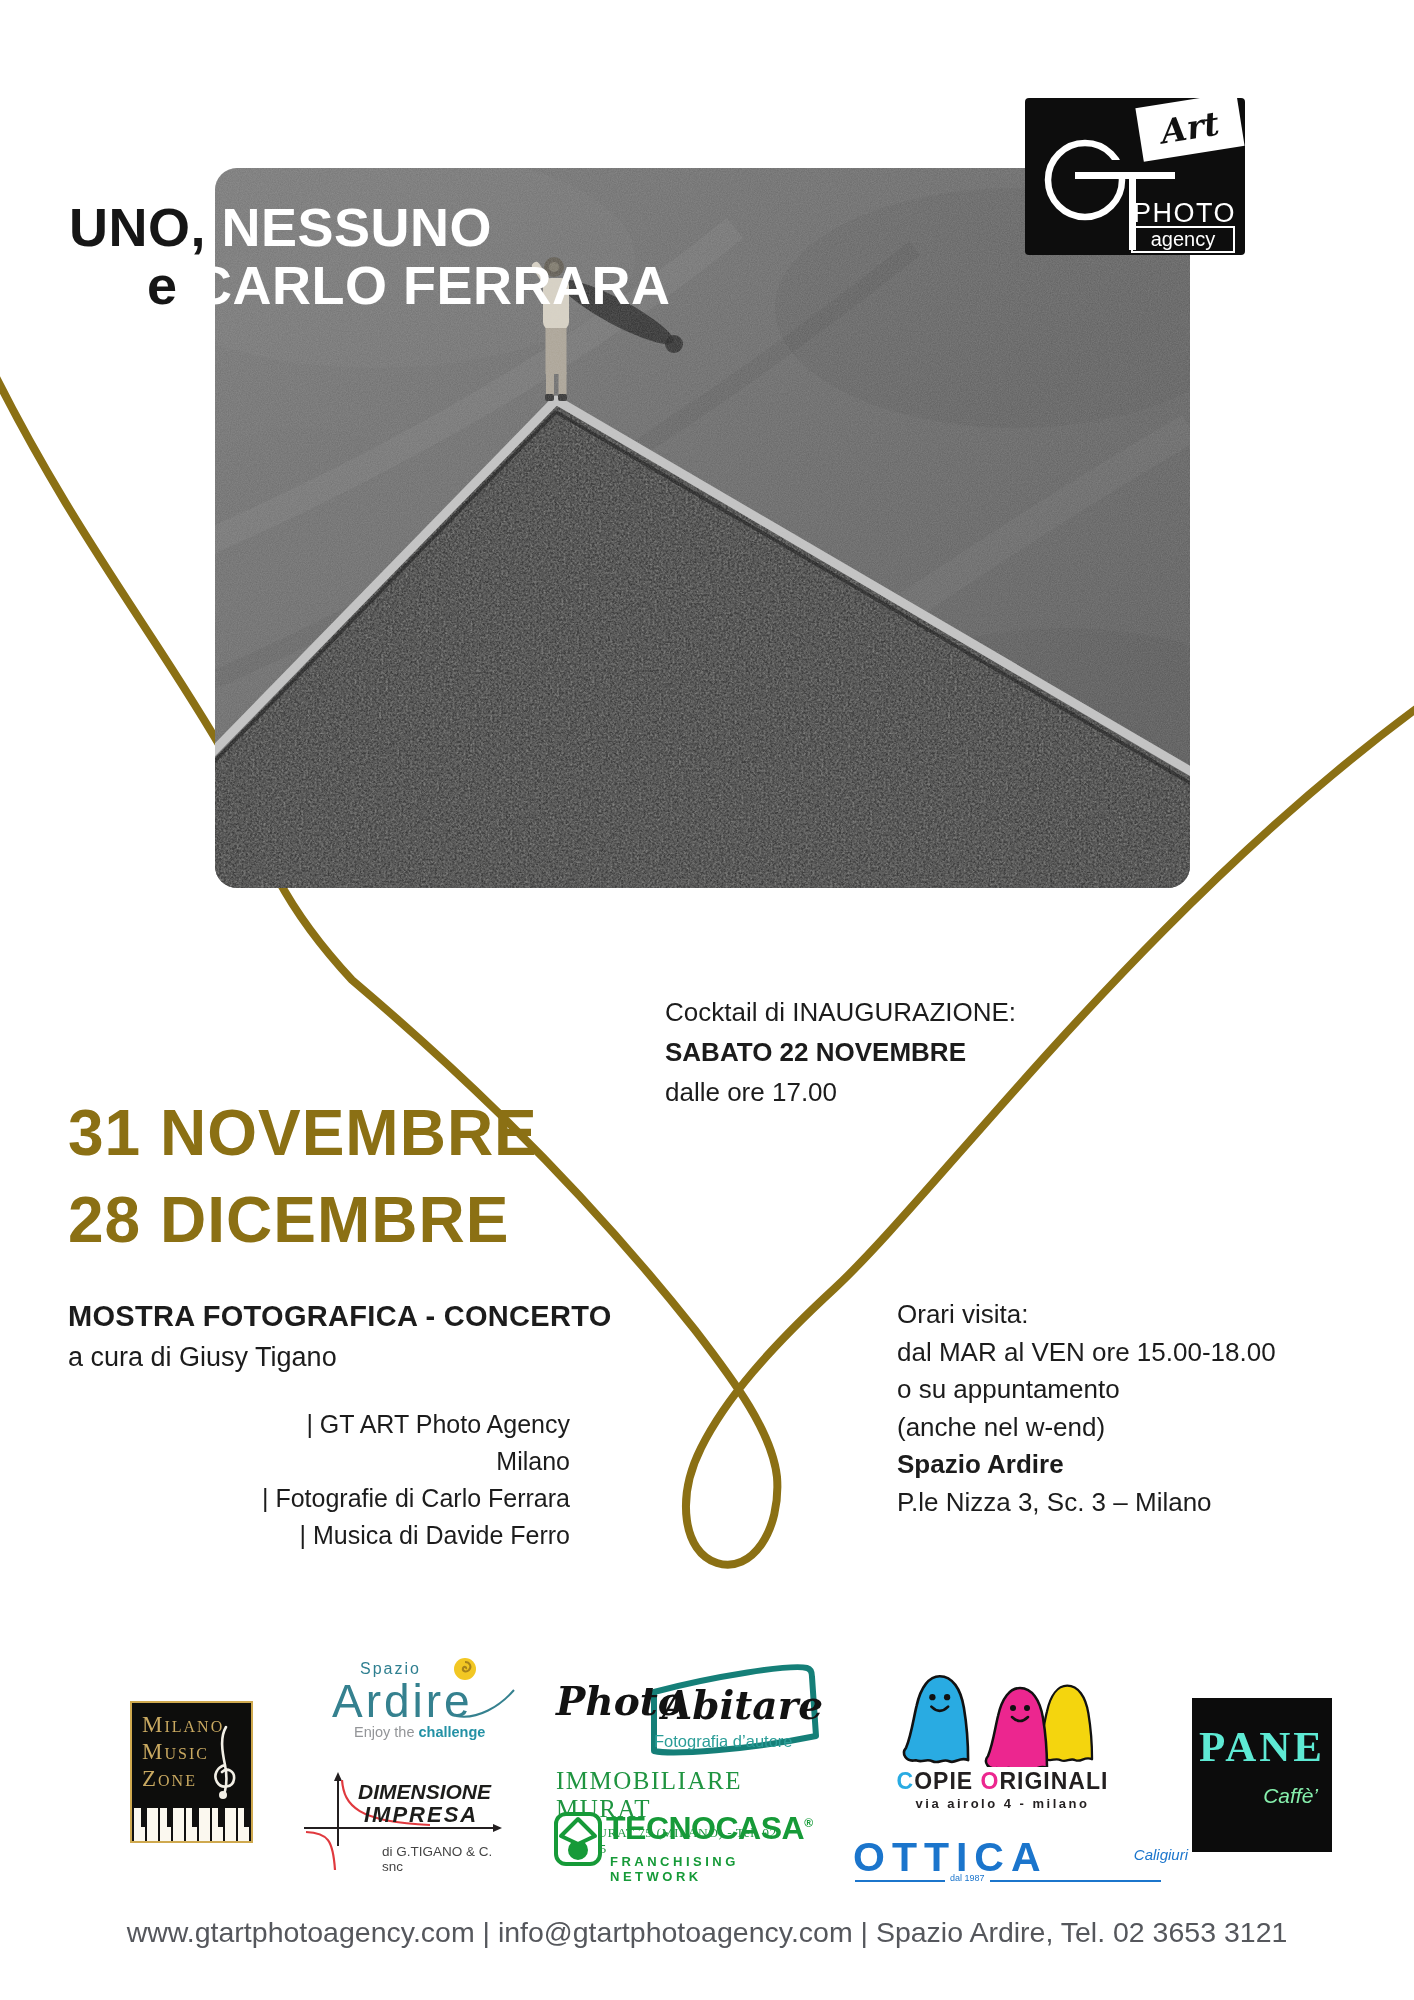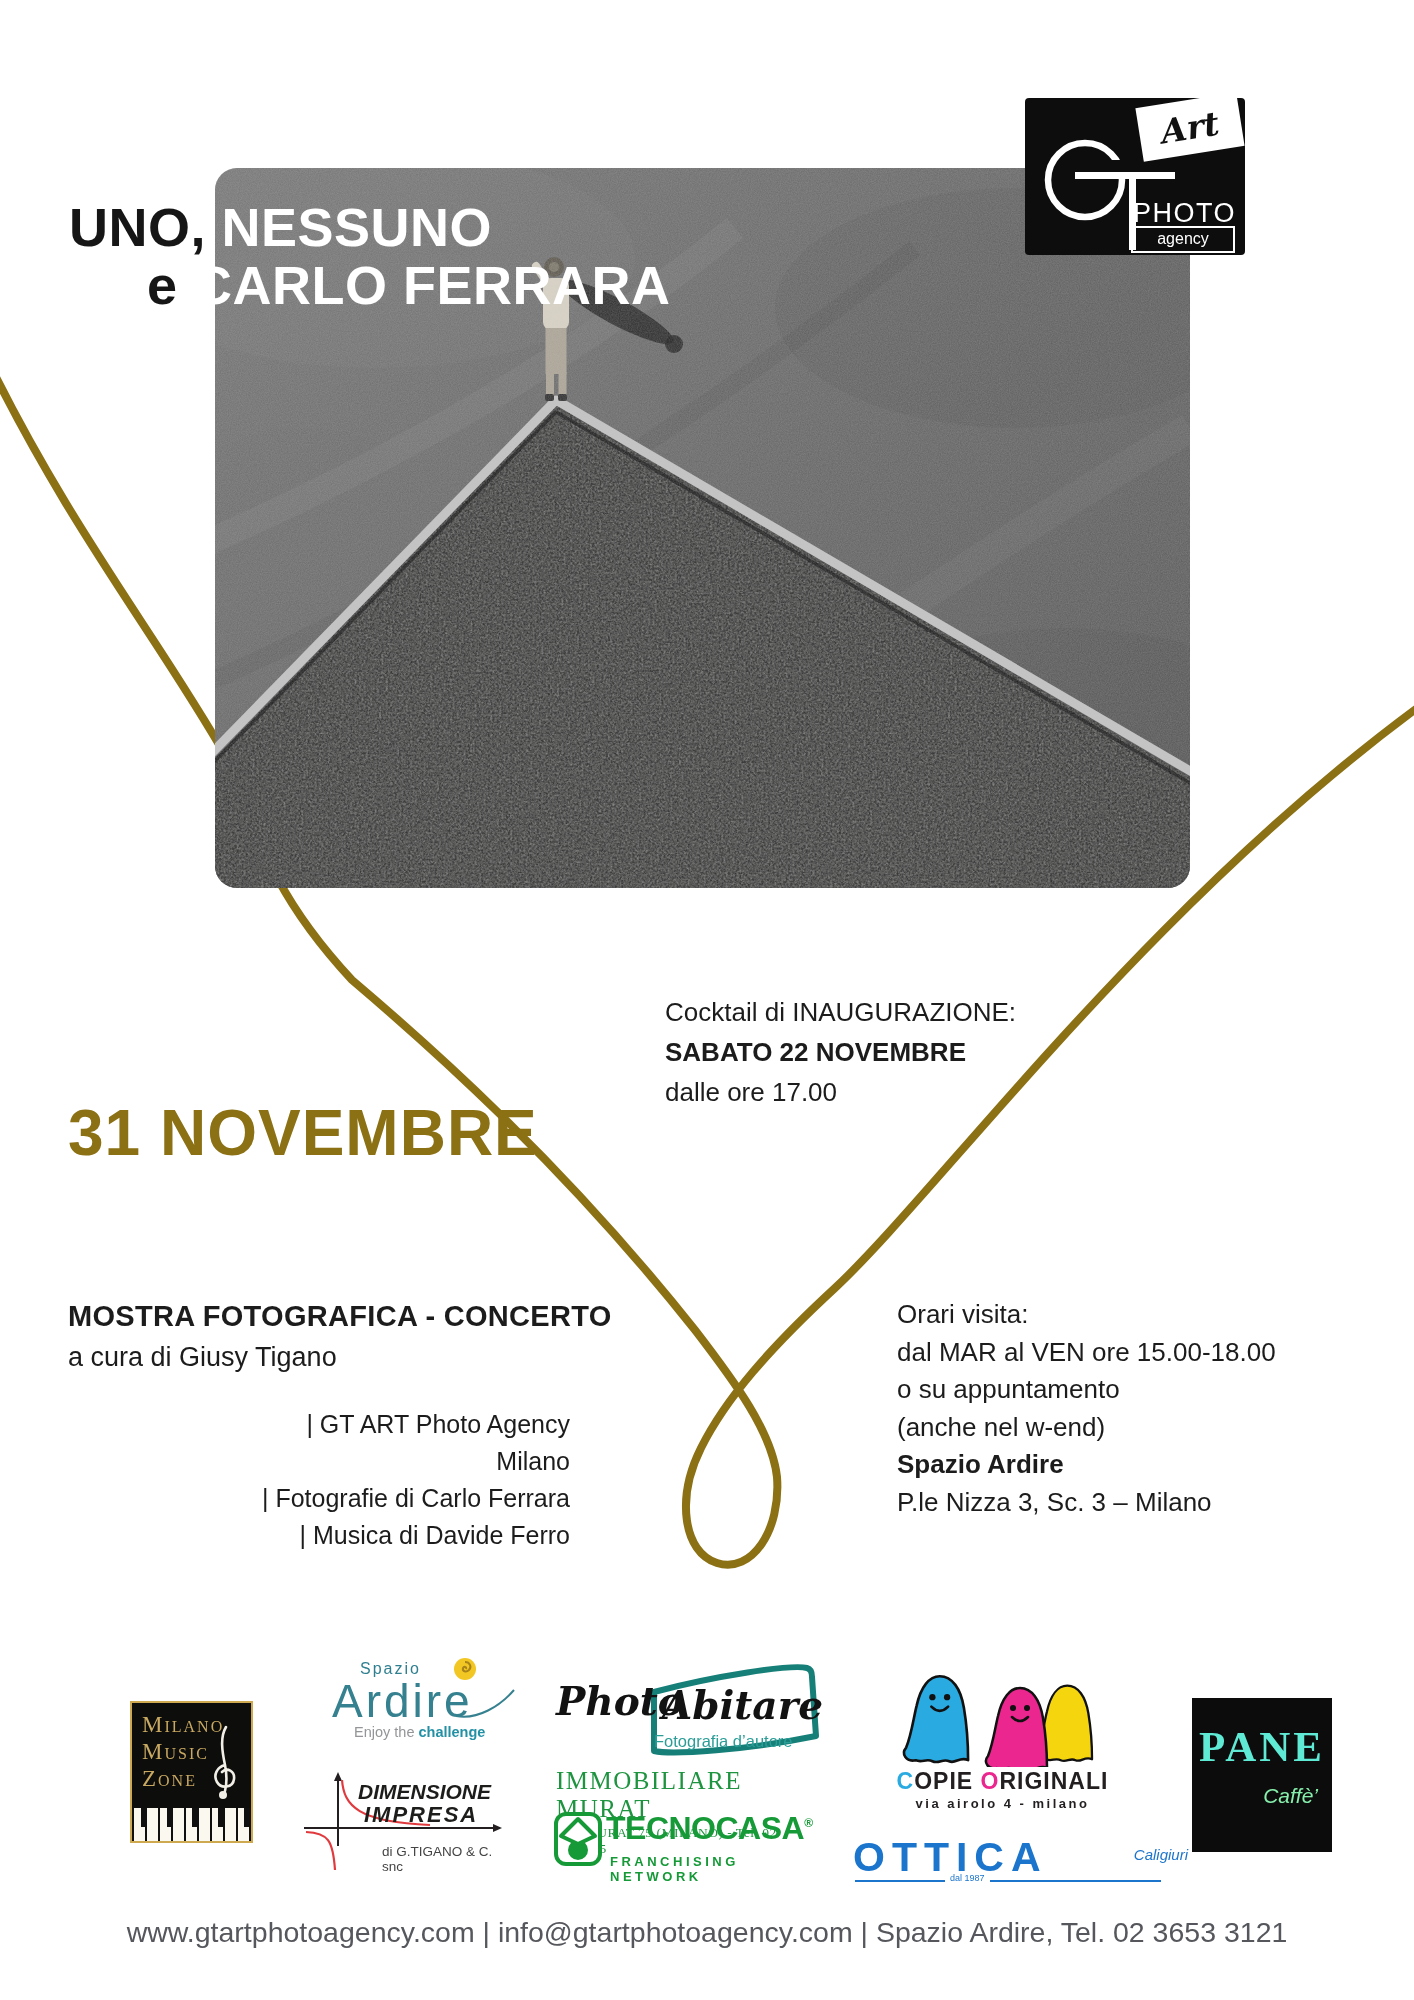--- a/index.html
+++ b/index.html
@@ -16,21 +16,21 @@
   .headline .wht{color:#ffffff;}
   #headline-1{left:69px;top:200px;}
   #headline-2{left:147px;top:258px;}
   
   .gt-logo{left:1025px;top:98px;width:220px;height:157px;background:#0d0d0d;border-radius:4px;z-index:4;}
   .gt-art-box{left:114px;top:2px;width:102px;height:54px;background:#ffffff;transform:rotate(-9deg);
               display:flex;align-items:center;justify-content:center;
               font-family:"DejaVu Serif",serif;font-style:italic;font-weight:bold;font-size:33px;color:#111;}
   .gt-photo{left:108px;top:100px;color:#fff;font-size:27px;letter-spacing:1.5px;}
   .gt-agency{left:106px;top:128px;width:100px;height:23px;border:2.5px solid #fff;color:#fff;
-             font-size:16px;text-align:center;line-height:22px;}
+             font-size:20px;text-align:center;line-height:22px;}
   
   .inaug{left:665px;top:992px;font-size:26px;line-height:40px;z-index:3;}
   .inaug .b{font-weight:bold;}
   .dates{left:68px;top:1090px;font-size:64px;font-weight:bold;line-height:87px;color:#8b7014;letter-spacing:1px;z-index:3;}
   .event{left:68px;top:1300px;z-index:3;}
   .event .t{font-size:29px;font-weight:bold;letter-spacing:0.3px;}
   .event .c{font-size:27px;margin-top:9px;}
   .credits{left:240px;top:1406px;width:330px;text-align:right;font-size:25px;line-height:37px;z-index:3;}
   .visit{left:897px;top:1296px;font-size:26px;line-height:37.5px;z-index:3;}
   .visit .b{font-weight:bold;}
@@ -182,20 +182,21 @@
   </div>
 
   <div class="abs inaug">
     <div>Cocktail di INAUGURAZIONE:</div>
     <div class="b">SABATO 22 NOVEMBRE</div>
     <div>dalle ore 17.00</div>
   </div>
 
   <div class="abs dates">
     <div>31 NOVEMBRE</div>
+    <div>28 DICEMBRE</div>
   </div>
 
   <div class="abs event">
     <div class="t">MOSTRA FOTOGRAFICA - CONCERTO</div>
     <div class="c">a cura di Giusy Tigano</div>
   </div>
 
   <div class="abs credits">
     <div>| GT ART Photo Agency Milano</div>
     <div>| Fotografie di Carlo Ferrara</div>

